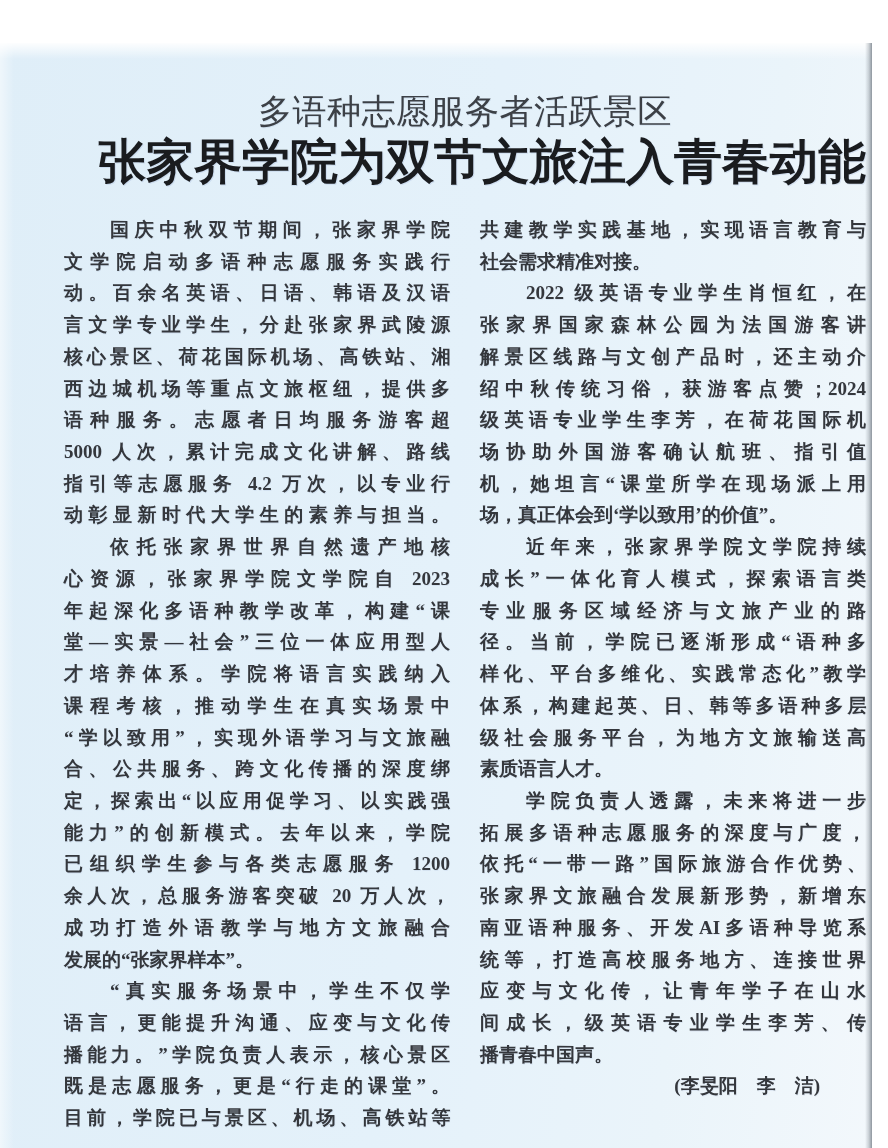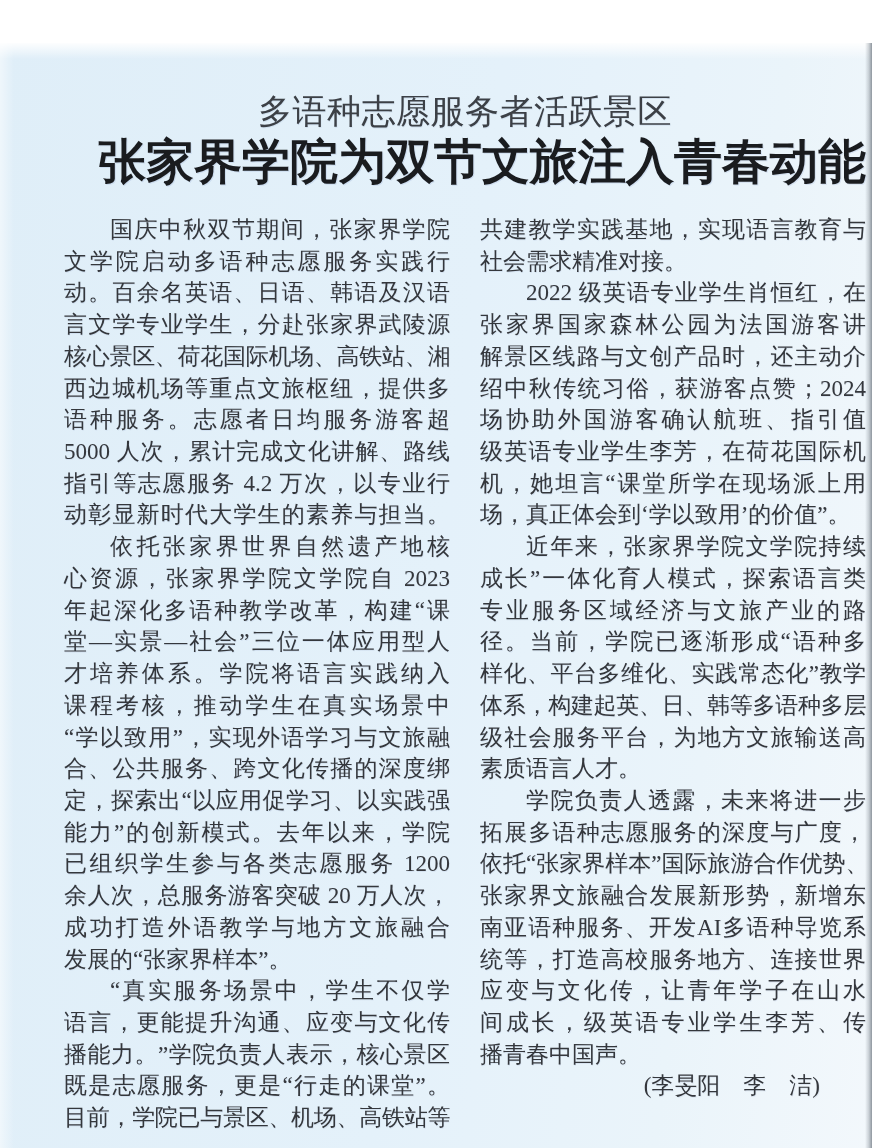--- a/index.html
+++ b/index.html
@@ -41,24 +41,25 @@
     text-align:right;font-family:"Liberation Sans","DejaVu Sans",sans-serif;
     font-weight:700;font-size:48px;line-height:62px;color:var(--headline-ink);
     text-shadow:1px .8px 0 rgba(120,145,200,.20);
   }
   .columns{
     position:absolute;left:64px;top:171px;width:802px;
     display:flex;gap:30px;
   }
   .col{width:386px;}
   .line{
-    height:31.72px;line-height:31.72px;font-size:23px;color:var(--ink);
+    height:31.72px;line-height:31.72px;font-size:19px;color:var(--ink);
     text-align:justify;text-align-last:justify;
     white-space:nowrap;
     text-shadow:.6px .5px 0 rgba(125,150,195,.15);
+    font-weight:bold;
   }
   .line.indent{padding-left:46px;}
   .line.para-end{text-align-last:left;}
   .line.byline{
     text-align:center;text-align-last:right;padding-right:46px;
     white-space:nowrap;
   }
 </style>
 </head>
 <body>
@@ -98,35 +99,35 @@
         <div class="line">既是志愿服务，更是“行走的课堂”。</div>
         <div class="line" style="letter-spacing: -0.375px;">目前，学院已与景区、机场、高铁站等</div>
       </div>
     <div class="col">
         <div class="line">共建教学实践基地，实现语言教育与</div>
         <div class="line para-end">社会需求精准对接。</div>
         <div class="line indent">2022 级英语专业学生肖恒红，在</div>
         <div class="line">张家界国家森林公园为法国游客讲</div>
         <div class="line">解景区线路与文创产品时，还主动介</div>
         <div class="line">绍中秋传统习俗，获游客点赞；2024</div>
+        <div class="line">级英语专业学生李芳，在荷花国际机</div>
         <div class="line">场协助外国游客确认航班、指引值</div>
-        <div class="line">级英语专业学生李芳，在荷花国际机</div>
         <div class="line">机，她坦言“课堂所学在现场派上用</div>
         <div class="line para-end">场，真正体会到‘学以致用’的价值”。</div>
         <div class="line indent">近年来，张家界学院文学院持续</div>
         <div class="line">成长”一体化育人模式，探索语言类</div>
         <div class="line">专业服务区域经济与文旅产业的路</div>
         <div class="line">径。当前，学院已逐渐形成“语种多</div>
         <div class="line">样化、平台多维化、实践常态化”教学</div>
         <div class="line" style="letter-spacing: -0.375px;">体系，构建起英、日、韩等多语种多层</div>
         <div class="line">级社会服务平台，为地方文旅输送高</div>
         <div class="line para-end">素质语言人才。</div>
         <div class="line indent">学院负责人透露，未来将进一步</div>
         <div class="line">拓展多语种志愿服务的深度与广度，</div>
-        <div class="line">依托“张家界样本”国际旅游合作优势、</div>
+        <div class="line">依托“一带一路”国际旅游合作优势、</div>
         <div class="line">张家界文旅融合发展新形势，新增东</div>
         <div class="line">南亚语种服务、开发AI多语种导览系</div>
         <div class="line">统等，打造高校服务地方、连接世界</div>
         <div class="line">应变与文化传，让青年学子在山水</div>
         <div class="line">间成长，级英语专业学生李芳、传</div>
         <div class="line para-end">播青春中国声。</div>
         <div class="line byline">(李旻阳　李　洁)</div>
       </div>
   </div>
 </div>

